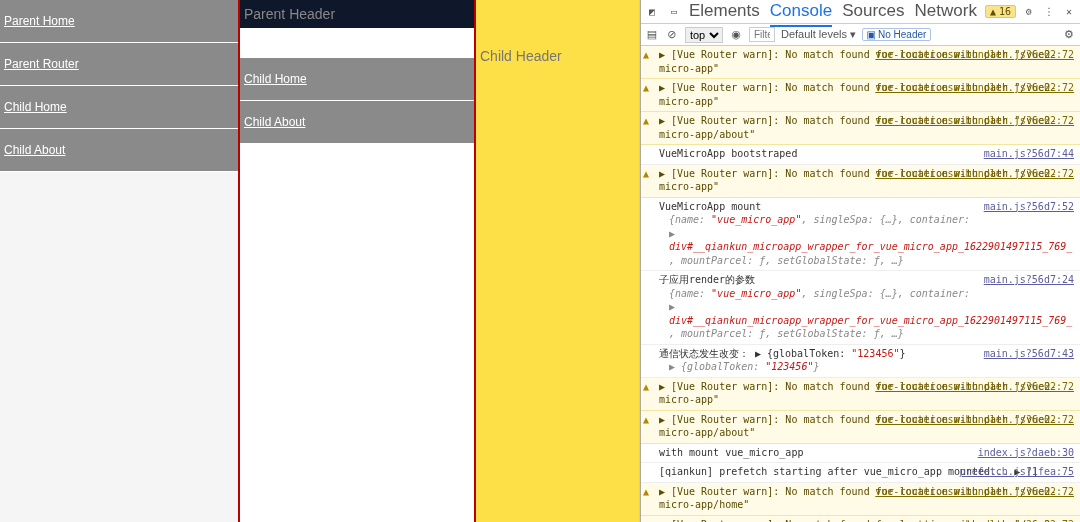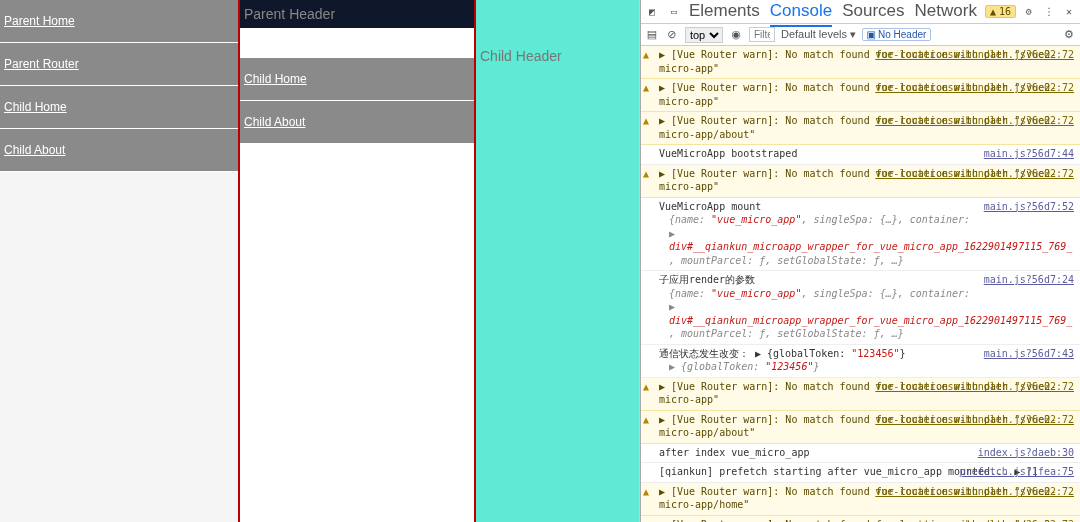--- a/index.html
+++ b/index.html
@@ -2,21 +2,21 @@
 <html><head>
 <meta charset="utf-8">
 <style>
   * { box-sizing: border-box; margin: 0; padding: 0; }
   body { font-family: Arial, sans-serif; font-size: 13px; background: #fff; width: 1080px; height: 522px; overflow: hidden; display: flex; }
   .left-app { display: flex; width: 660px; height: 522px; border-right: 1px solid #ccc; position: relative; background: #fefefe; }
   .sidebar1 { width: 238px; flex-shrink: 0; background: #f5f5f5; }
   .nav-item { background: #8a8a8a; color: #fff; padding: 14px 4px; border-bottom: 1px solid #fff; text-decoration: underline; cursor: pointer; font-size: 12px; }
   .center-col { width: 238px; flex-shrink: 0; border-left: 2px solid #b00; border-right: 2px solid #b00; background: #fff; }
   .header-light { color: #888; padding: 6px 4px; font-size: 14px; background: #0f172a; }
-  .right-col { flex: 1; background: #5eead4; }
+  .right-col { flex: 1; background: #fde047; }
   .child-header { color: #777; font-size: 14px; padding: 4px; }
   .child-content { font-size: 26px; font-weight: 700; color: #111; padding: 38px 4px 0 4px; line-height: 1.3; }
   .spacer30 { height: 30px; }
 
   
   .devtools { flex: 1; background: #fff; border-left: 1px solid #aaa; display: flex; flex-direction: column; font-family: Menlo, Consolas, monospace; font-size: 10px; color: #333; }
   .dt-top { display: flex; align-items: center; height: 24px; border-bottom: 1px solid #ccc; padding: 0 4px; gap: 8px; }
   .dt-ico { width: 14px; height: 14px; display: inline-flex; align-items: center; justify-content: center; color: #555; border: 1px solid transparent; }
   .dt-tabs { display: flex; gap: 10px; font-family: 'Segoe UI', Arial, sans-serif; font-size: 17px; color: #555; }
   .dt-tab { cursor: pointer; padding: 4px 0; }
@@ -102,18 +102,18 @@
       <div class="row warn"><span class="badge">▲</span><span>▶ [Vue Router warn]: No match found for location with path "/vue2-micro-app"</span><span class="link">vue-router.esm-bundler.js?6c02:72</span></div>
       <div class="row warn"><span class="badge">▲</span><span>▶ [Vue Router warn]: No match found for location with path "/vue2-micro-app"</span><span class="link">vue-router.esm-bundler.js?6c02:72</span></div>
       <div class="row warn"><span class="badge">▲</span><span>▶ [Vue Router warn]: No match found for location with path "/vue2-micro-app/about"</span><span class="link">vue-router.esm-bundler.js?6c02:72</span></div>
       <div class="row"><span>VueMicroApp bootstraped</span><span class="link">main.js?56d7:44</span></div>
       <div class="row warn"><span class="badge">▲</span><span>▶ [Vue Router warn]: No match found for location with path "/vue2-micro-app"</span><span class="link">vue-router.esm-bundler.js?6c02:72</span></div>
       <div class="row"><span>VueMicroApp mount</span><div class="sub ital">  {name: <span class="str">"vue_micro_app"</span>, singleSpa: <span class="obj">{…}</span>, container:</div><div class="sub ital">▶ <span class="red">div#__qiankun_microapp_wrapper_for_vue_micro_app_1622901497115_769_</span></div><div class="sub ital">  , mountParcel: <span class="obj">ƒ</span>, setGlobalState: <span class="obj">ƒ</span>, …}</div><span class="link">main.js?56d7:52</span></div>
       <div class="row"><span>子应用render的参数</span><div class="sub ital">  {name: <span class="str">"vue_micro_app"</span>, singleSpa: <span class="obj">{…}</span>, container:</div><div class="sub ital">▶ <span class="red">div#__qiankun_microapp_wrapper_for_vue_micro_app_1622901497115_769_</span></div><div class="sub ital">  , mountParcel: <span class="obj">ƒ</span>, setGlobalState: <span class="obj">ƒ</span>, …}</div><span class="link">main.js?56d7:24</span></div>
       <div class="row"><span>通信状态发生改变：  ▶ {globalToken: <span class="str">"123456"</span>}</span><div class="sub ital">▶ {globalToken: <span class="str">"123456"</span>}</div><span class="link">main.js?56d7:43</span></div>
       <div class="row warn"><span class="badge">▲</span><span>▶ [Vue Router warn]: No match found for location with path "/vue2-micro-app"</span><span class="link">vue-router.esm-bundler.js?6c02:72</span></div>
       <div class="row warn"><span class="badge">▲</span><span>▶ [Vue Router warn]: No match found for location with path "/vue2-micro-app/about"</span><span class="link">vue-router.esm-bundler.js?6c02:72</span></div>
-      <div class="row"><span>after index vue_micro_app</span><span class="link">index.js?daeb:30</span></div>
+      <div class="row"><span>with mount vue_micro_app</span><span class="link">index.js?daeb:30</span></div>
       <div class="row"><span>[qiankun] prefetch starting after vue_micro_app mounted... ▶ []</span><span class="link">prefetch.js?1fea:75</span></div>
       <div class="row warn"><span class="badge">▲</span><span>▶ [Vue Router warn]: No match found for location with path "/vue2-micro-app/home"</span><span class="link">vue-router.esm-bundler.js?6c02:72</span></div>
       <div class="row warn"><span class="badge">▲</span><span>▶ [Vue Router warn]: No match found for location with path "/vue2-micro-app"</span><span class="link">vue-router.esm-bundler.js?6c02:72</span></div>
     </div>
 </div>
 
 </body></html>

